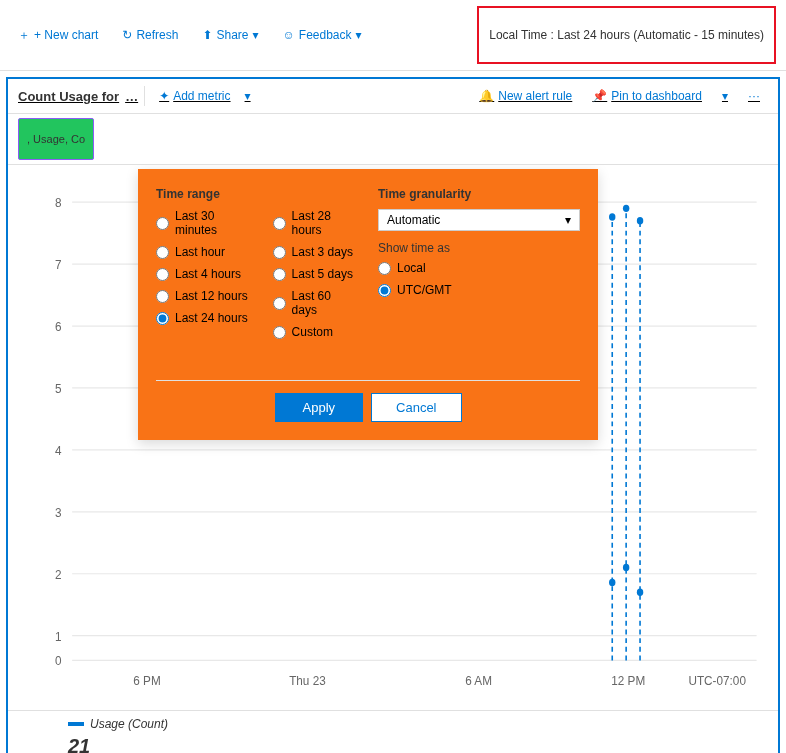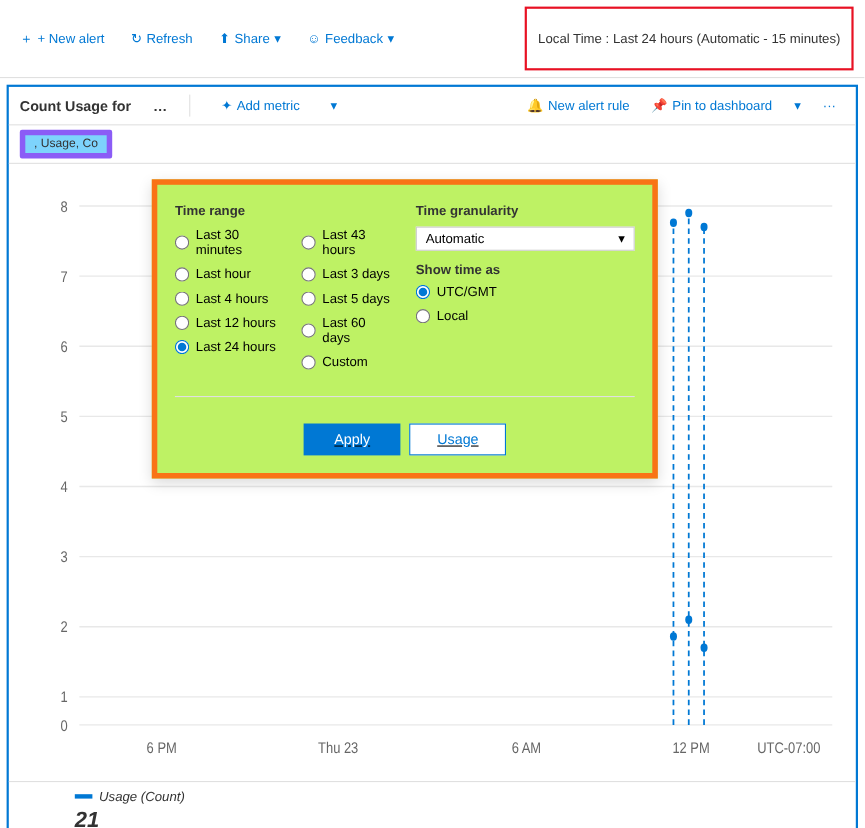--- a/index.html
+++ b/index.html
@@ -18,64 +18,65 @@
       font-size: 12px; color: #333; cursor: pointer;
     }
 
     .main-container {
       border: 2px solid #0078d4; margin: 6px; height: calc(753px - 50px - 14px);
       position: relative; display: flex; flex-direction: column;
     }
 
     .chart-toolbar {
       display: flex; align-items: center; padding: 6px 10px; border-bottom: 1px solid #e0e0e0;
-      gap: 20px;
+      gap: 6px;
+      text-decoration: underline;
     }
     .chart-title { font-size: 13px; font-weight: 600; color: #333; }
     .toolbar-btn {
       display: flex; align-items: center; gap: 4px; padding: 4px 8px;
       border: none; background: none; cursor: pointer; color: #0078d4; font-size: 12px;
     }
     .toolbar-separator { width: 1px; height: 20px; background: #e0e0e0; }
     .toolbar-right { margin-left: auto; display: flex; gap: 4px; align-items: center; }
 
     .filter-bar {
       display: flex; align-items: center; padding: 4px 10px; gap: 8px;
       border-bottom: 1px solid #e0e0e0;
     }
     .filter-tag {
-      border: 5px solid #8b5cf6; padding: 2px 8px; font-size: 11px; color: #333;
-      background: #7dd3fc; cursor: pointer; border-radius: 2px;
+      border: 1px solid #8b5cf6; padding: 14px 8px; font-size: 11px; color: #333;
+      background: #22c55e; cursor: pointer; border-radius: 2px;
     }
 
     .chart-area {
       flex: 1; position: relative; overflow: hidden;
     }
 
     
     .time-popup {
-      position: absolute; top: 14px; left: 130px; z-index: 100;
-      background: #bef264; border: 5px solid #f97316; box-shadow: 0 4px 12px rgba(0,0,0,0.15);
+      position: absolute; top: 4px; left: 130px; z-index: 100;
+      background: #f97316; border: 2px solid #f97316; box-shadow: 0 4px 12px rgba(0,0,0,0.15);
       padding: 16px; min-width: 460px;
     }
     .popup-columns { display: flex; gap: 20px; }
     .popup-col { flex: 1; }
     .popup-col-header { font-size: 12px; color: #333; margin-bottom: 8px; font-weight: 600; }
     .radio-item { display: flex; align-items: center; gap: 6px; margin-bottom: 8px; font-size: 12px; cursor: pointer; }
     .radio-item input[type="radio"] { cursor: pointer; accent-color: #0078d4; }
 
     .granularity-col { flex: 1; }
     .select-dropdown {
       border: 1px solid #ccc; padding: 3px 8px; font-size: 12px;
       background: #fff; cursor: pointer; display: flex; align-items: center; gap: 4px;
       min-width: 110px; justify-content: space-between;
     }
-    .show-time-label { font-size: 12px; color: #333; margin: 10px 0 6px; font-weight: 700; }
-
-    .popup-footer { display: flex; gap: 8px; margin-top: 16px; padding-top: 24px; border-top: 1px solid #e0e0e0; justify-content: center; text-decoration: underline; }
+    .show-time-label { font-size: 12px; color: #333; margin: 10px 0 6px; font-weight: 400; }
+
+    .popup-footer { display: flex; gap: 8px; margin-top: 33px; padding-top: 12px; border-top: 1px solid #e0e0e0; justify-content: center; }
     .btn-apply {
       background: #0078d4; color: #fff; border: none; padding: 6px 28px;
       font-size: 13px; cursor: pointer; font-weight: 500;
     }
     .btn-cancel {
       background: #fff; color: #0078d4; border: 1px solid #0078d4; padding: 6px 24px;
       font-size: 13px; cursor: pointer;
     }
 
     
@@ -96,21 +97,21 @@
     .legend-color { width: 16px; height: 4px; background: #0078d4; }
     .legend-text { font-size: 12px; color: #333; }
     .legend-count { font-size: 20px; font-weight: 600; color: #333; }
   </style>
 </head>
 <body>
 
 <div class="top-bar">
   <button class="top-bar-btn">
     <span>＋</span>
-    <span>+ New alert</span>
+    <span>+ New chart</span>
   </button>
   <button class="top-bar-btn">
     <span>↻</span>
     <span>Refresh</span>
   </button>
   <button class="top-bar-btn">
     <span>⬆</span>
     <span>Share</span>
     <span>▾</span>
   </button>
@@ -179,21 +180,21 @@
                   <span>Last 12 hours</span>
               </label>
               <label class="radio-item">
                 <input type="radio" name="timerange" checked="" style=""> 
                   <span>Last 24 hours</span>
               </label>
             </div>
             <div>
               <label class="radio-item">
                 <input type="radio" name="timerange" style=""> 
-                  <span>Last 43 hours</span>
+                  <span>Last 28 hours</span>
               </label>
               <label class="radio-item">
                 <input type="radio" name="timerange" style=""> 
                   <span>Last 3 days</span>
               </label>
               <label class="radio-item">
                 <input type="radio" name="timerange" style=""> 
                   <span>Last 5 days</span>
               </label>
               <label class="radio-item">
@@ -209,33 +210,33 @@
         </div>
 
         <div class="granularity-col">
           <div class="popup-col-header">Time granularity</div>
           <div class="select-dropdown">
             <span>Automatic</span>
             <span>▾</span>
           </div>
           <div class="show-time-label">Show time as</div>
           <label class="radio-item">
+            <input type="radio" name="showtime" style=""> 
+              <span>Local</span>
+          </label>
+          <label class="radio-item">
             <input type="radio" name="showtime" checked="" style=""> 
               <span>UTC/GMT</span>
           </label>
-          <label class="radio-item">
-            <input type="radio" name="showtime" style=""> 
-              <span>Local</span>
-          </label>
         </div>
       </div>
 
       <div class="popup-footer">
         <button class="btn-apply">Apply</button>
-        <button class="btn-cancel">Usage</button>
+        <button class="btn-cancel">Cancel</button>
       </div>
     </div>
 
     <div class="chart-svg-wrapper">
       <svg viewBox="0 0 720 440" preserveAspectRatio="none">
 
         <line x1="60" y1="30" x2="700" y2="30" class="grid-line"></line>
         <line x1="60" y1="80" x2="700" y2="80" class="grid-line"></line>
         <line x1="60" y1="130" x2="700" y2="130" class="grid-line"></line>
         <line x1="60" y1="180" x2="700" y2="180" class="grid-line"></line>

